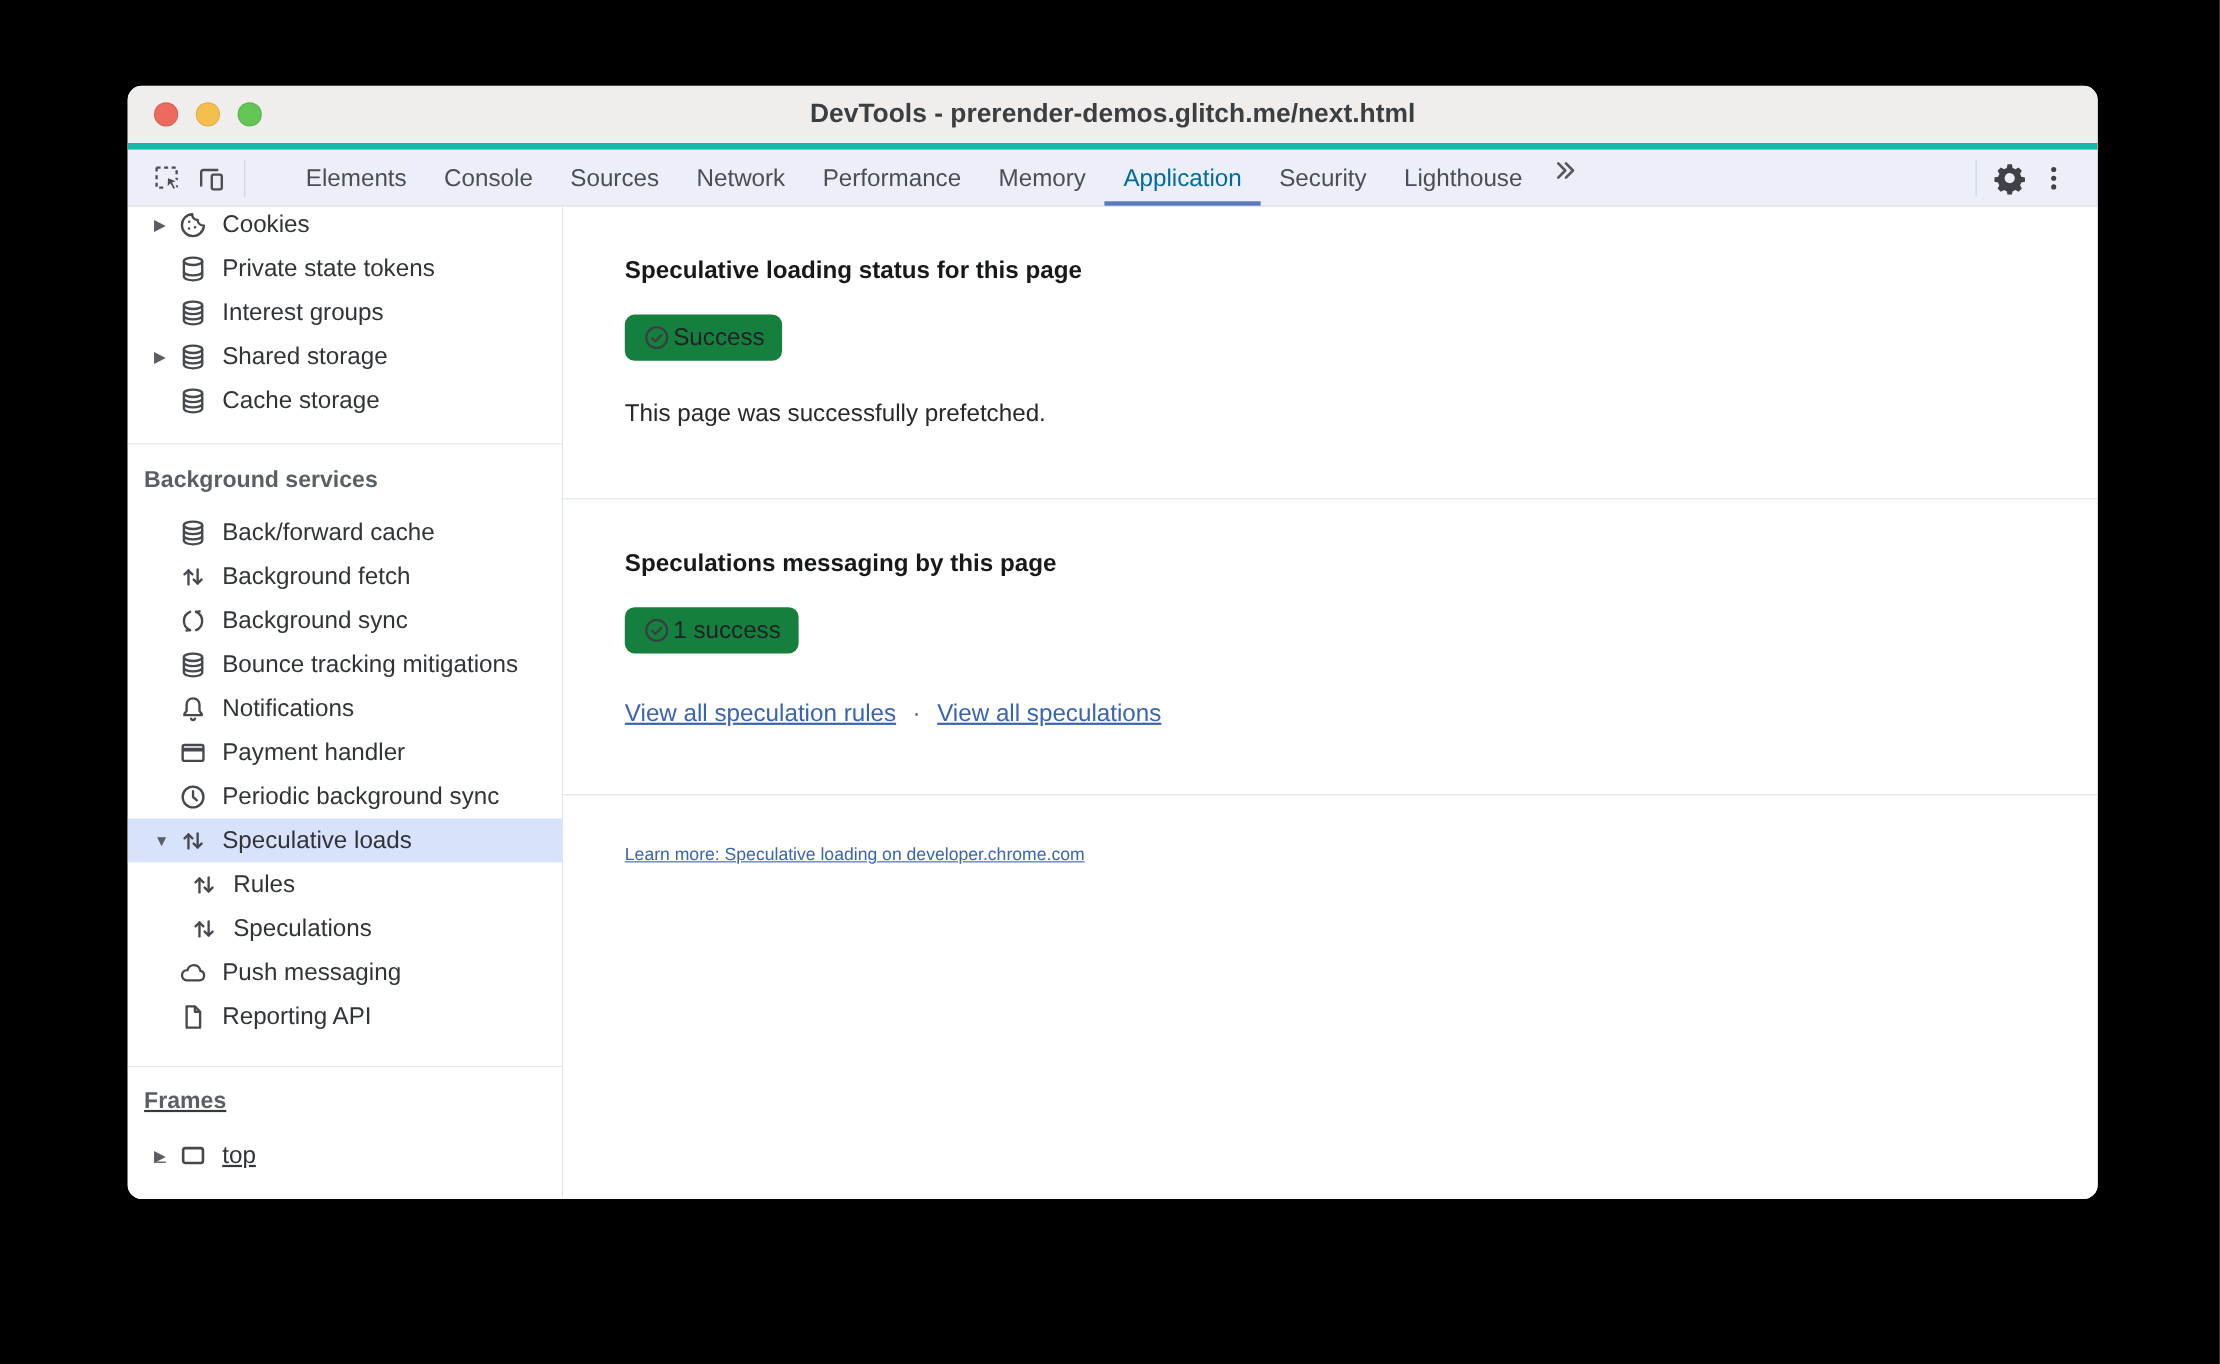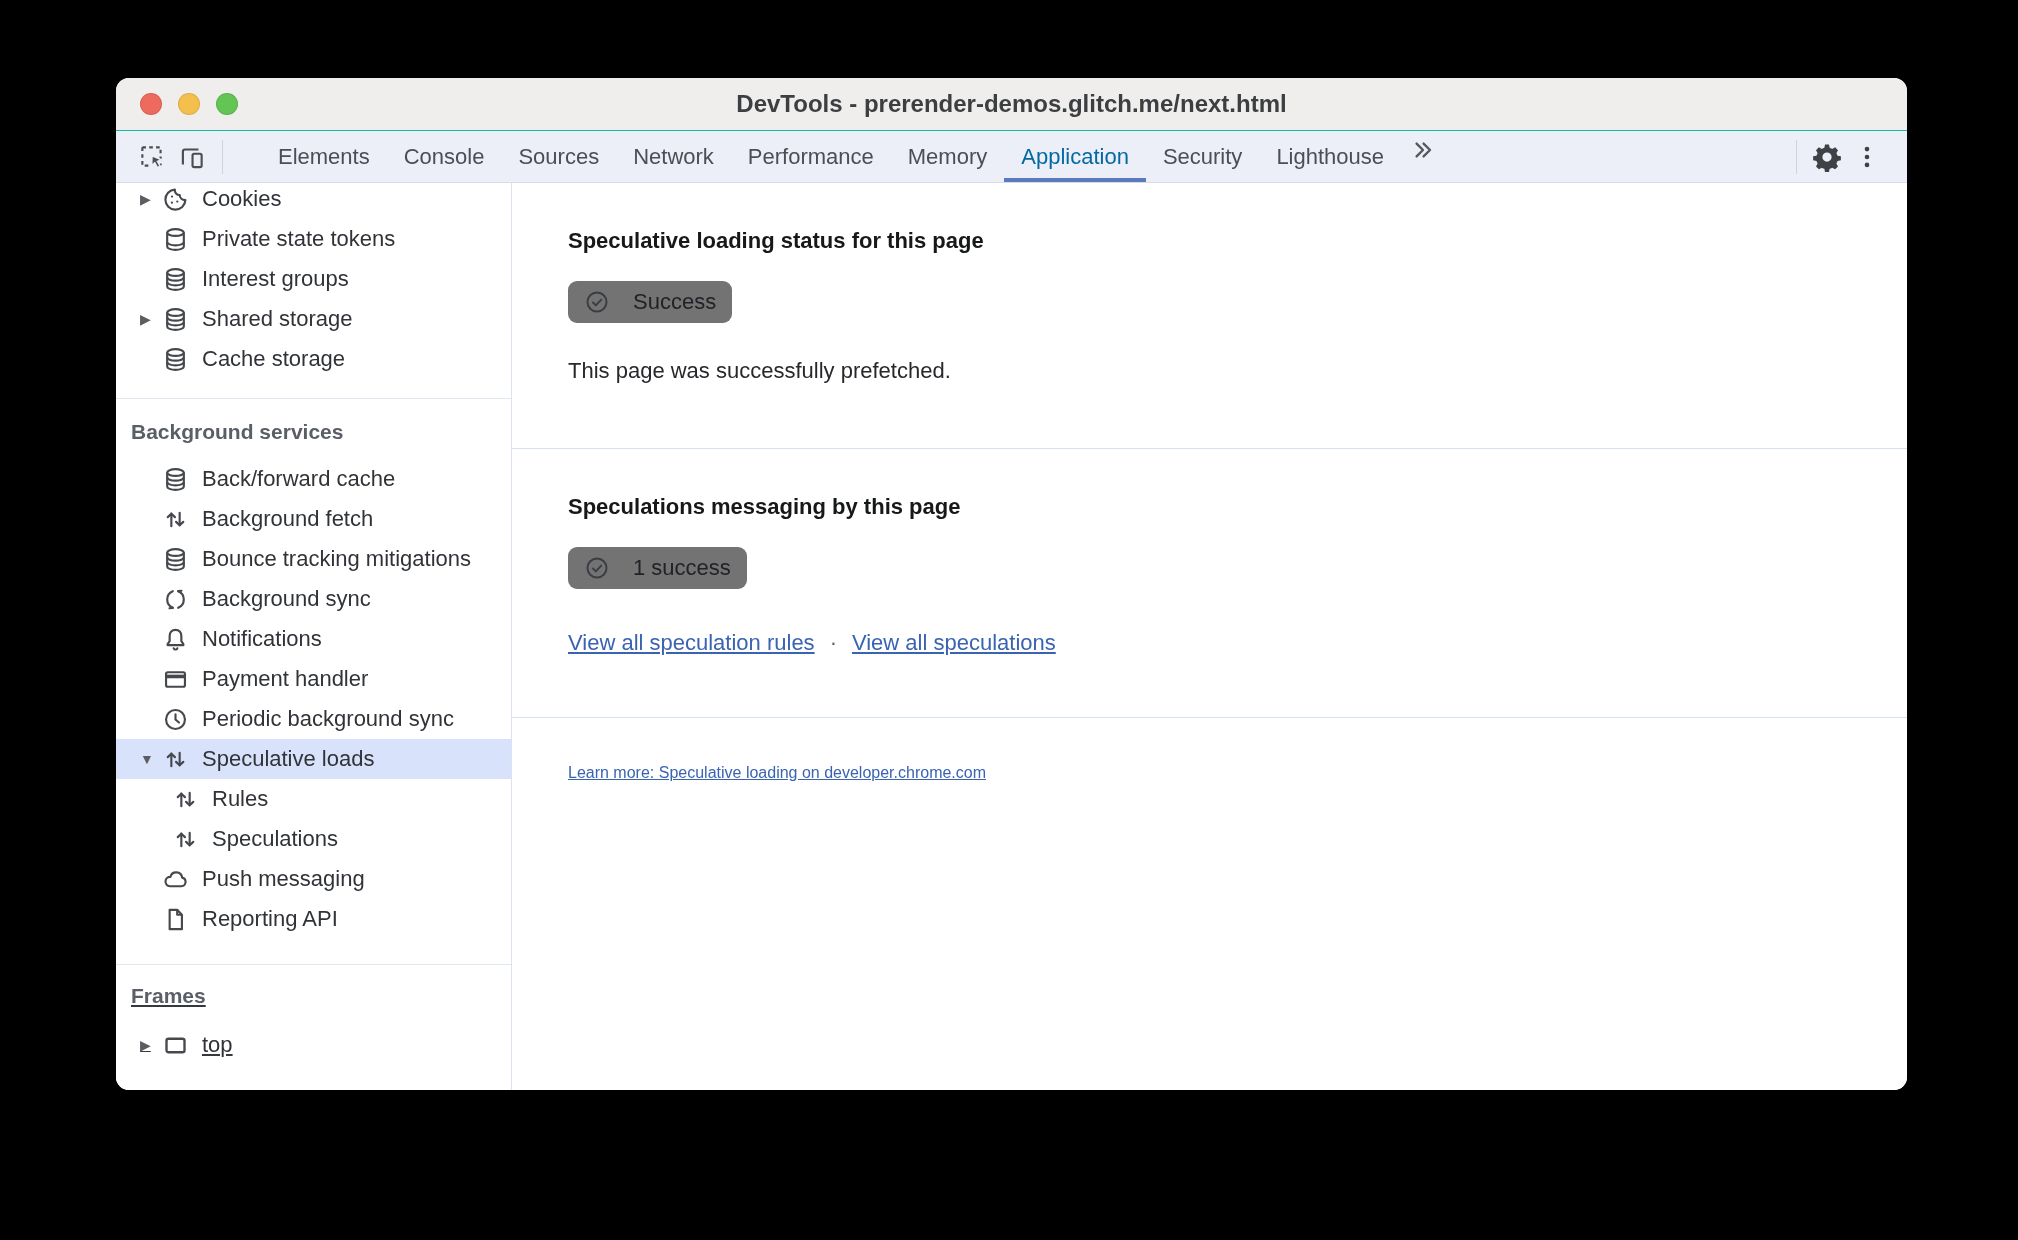--- a/index.html
+++ b/index.html
@@ -11,21 +11,21 @@
   }
   .window{
     position:absolute;left:116px;top:78px;width:1791px;height:1012px;
     background:#fff;border-radius:13px;overflow:hidden;
     display:flex;flex-direction:column;
     box-shadow:0 20px 60px rgba(0,0,0,.6);
   }
   
   .titlebar{
     position:relative;height:52px;flex:0 0 52px;background:#efeeec;
-    border-bottom:1px solid #14b8a6;display:flex;align-items:center;justify-content:center;
+    border-bottom:6px solid #14b8a6;display:flex;align-items:center;justify-content:center;
   }
   .lights{position:absolute;left:24px;top:0;height:100%;display:flex;align-items:center;gap:16px;}
   .light{width:22px;height:22px;border-radius:50%;display:inline-block;box-shadow:inset 0 0 0 1px rgba(0,0,0,.09);}
   .light.red{background:#ed6a5f;}
   .light.yellow{background:#f5bf4e;}
   .light.green{background:#62c554;}
   .title{font-size:24px;font-weight:bold;color:#3c3f42;}
   
   .tabbar{
     height:52px;flex:0 0 52px;background:#eceff8;border-bottom:1px solid #d9dce7;
@@ -74,22 +74,22 @@
   .sicon svg{width:27px;height:27px;}
   .slabel{color:#303337;}
   
   .content{flex:1;background:#fff;min-width:0;display:flex;flex-direction:column;}
   .panel-section{box-sizing:border-box;padding:44px 40px 13px 56px;border-bottom:1px solid #d7e1f3;}
   .panel-section.sec1{height:266px;flex:0 0 266px;}
   .panel-section.sec2{height:269px;flex:0 0 269px;}
   .panel-section.sec3{border-bottom:none;padding-top:46px;flex:1;}
   .panel-heading{margin:0;font-size:22px;font-weight:bold;color:#17181a;line-height:28px;}
   .badge{
-    display:inline-flex;align-items:center;gap:23px;height:42px;margin-top:26px;
-    background:#737373;border-radius:9px;padding:0 16px;font-size:22px;color:#202226;
+    display:inline-flex;align-items:center;gap:2px;height:42px;margin-top:26px;
+    background:#15803d;border-radius:9px;padding:0 16px;font-size:22px;color:#202226;
   }
   .badge svg{width:26px;height:26px;}
   .panel-desc{margin:34px 0 0 0;font-size:22px;color:#26282b;line-height:28px;}
   .links-row{margin-top:40px;display:flex;align-items:center;font-size:22px;line-height:28px;}
   a.devlink{color:#3a63b2;text-decoration:underline;cursor:pointer;}
   .dot-sep{color:#5f6368;margin:0 15px;}
   svg{display:block;}
 </style>
 </head>
 <body>
@@ -247,40 +247,40 @@
                 <path d="M5.1 9.9l3.2-3.1 3.2 3.1"></path>
               <path d="M15.7 6v11.2"></path>
                 <path d="M12.5 14.1l3.2 3.1 3.2-3.1"></path>
             </svg>
           </span>
           <span class="slabel">Background fetch</span>
         </div>
         <div class="row">
           <span class="twisty"></span>
           <span class="sicon">
-            <svg viewBox="0 0 24 24" fill="none" stroke="#45484d" stroke-width="1.9">
-              <ellipse cx="12" cy="5.8" rx="7.4" ry="3"></ellipse>
-              <path d="M4.6 5.8v12.4c0 1.7 3.3 3 7.4 3s7.4-1.3 7.4-3V5.8"></path>
-              <path d="M4.6 10c0 1.7 3.3 3 7.4 3s7.4-1.3 7.4-3"></path>
-              <path d="M4.6 14.2c0 1.7 3.3 3 7.4 3s7.4-1.3 7.4-3"></path>
-            </svg>
-          </span>
-          <span class="slabel">Bounce tracking mitigations</span>
-        </div>
-        <div class="row">
-          <span class="twisty"></span>
-          <span class="sicon">
             <svg viewBox="0 0 24 24" fill="none" stroke="#45484d" stroke-width="1.9" stroke-linecap="round" stroke-linejoin="round">
               <path d="M9.6 4.6a8 8 0 0 0 0 14.8"></path>
               <path d="M9.6 19.4l-2.9.4"></path>
               <path d="M14.4 19.4a8 8 0 0 0 0-14.8"></path>
               <path d="M14.4 4.6l2.9-.4"></path>
             </svg>
           </span>
           <span class="slabel">Background sync</span>
+        </div>
+        <div class="row">
+          <span class="twisty"></span>
+          <span class="sicon">
+            <svg viewBox="0 0 24 24" fill="none" stroke="#45484d" stroke-width="1.9">
+              <ellipse cx="12" cy="5.8" rx="7.4" ry="3"></ellipse>
+              <path d="M4.6 5.8v12.4c0 1.7 3.3 3 7.4 3s7.4-1.3 7.4-3V5.8"></path>
+              <path d="M4.6 10c0 1.7 3.3 3 7.4 3s7.4-1.3 7.4-3"></path>
+              <path d="M4.6 14.2c0 1.7 3.3 3 7.4 3s7.4-1.3 7.4-3"></path>
+            </svg>
+          </span>
+          <span class="slabel">Bounce tracking mitigations</span>
         </div>
         <div class="row">
           <span class="twisty"></span>
           <span class="sicon">
             <svg viewBox="0 0 24 24" fill="none" stroke="#45484d" stroke-width="1.9" stroke-linejoin="round">
               <path d="M12 3.4c-3.2 0-5.2 2.3-5.2 5.4v4.7L5 16.1v.9h14v-.9l-1.8-2.6V8.8c0-3.1-2-5.4-5.2-5.4z"></path>
               <path d="M10.4 19.8a1.7 1.7 0 0 0 3.2 0" stroke-linecap="round"></path>
             </svg>
           </span>
           <span class="slabel">Notifications</span>

